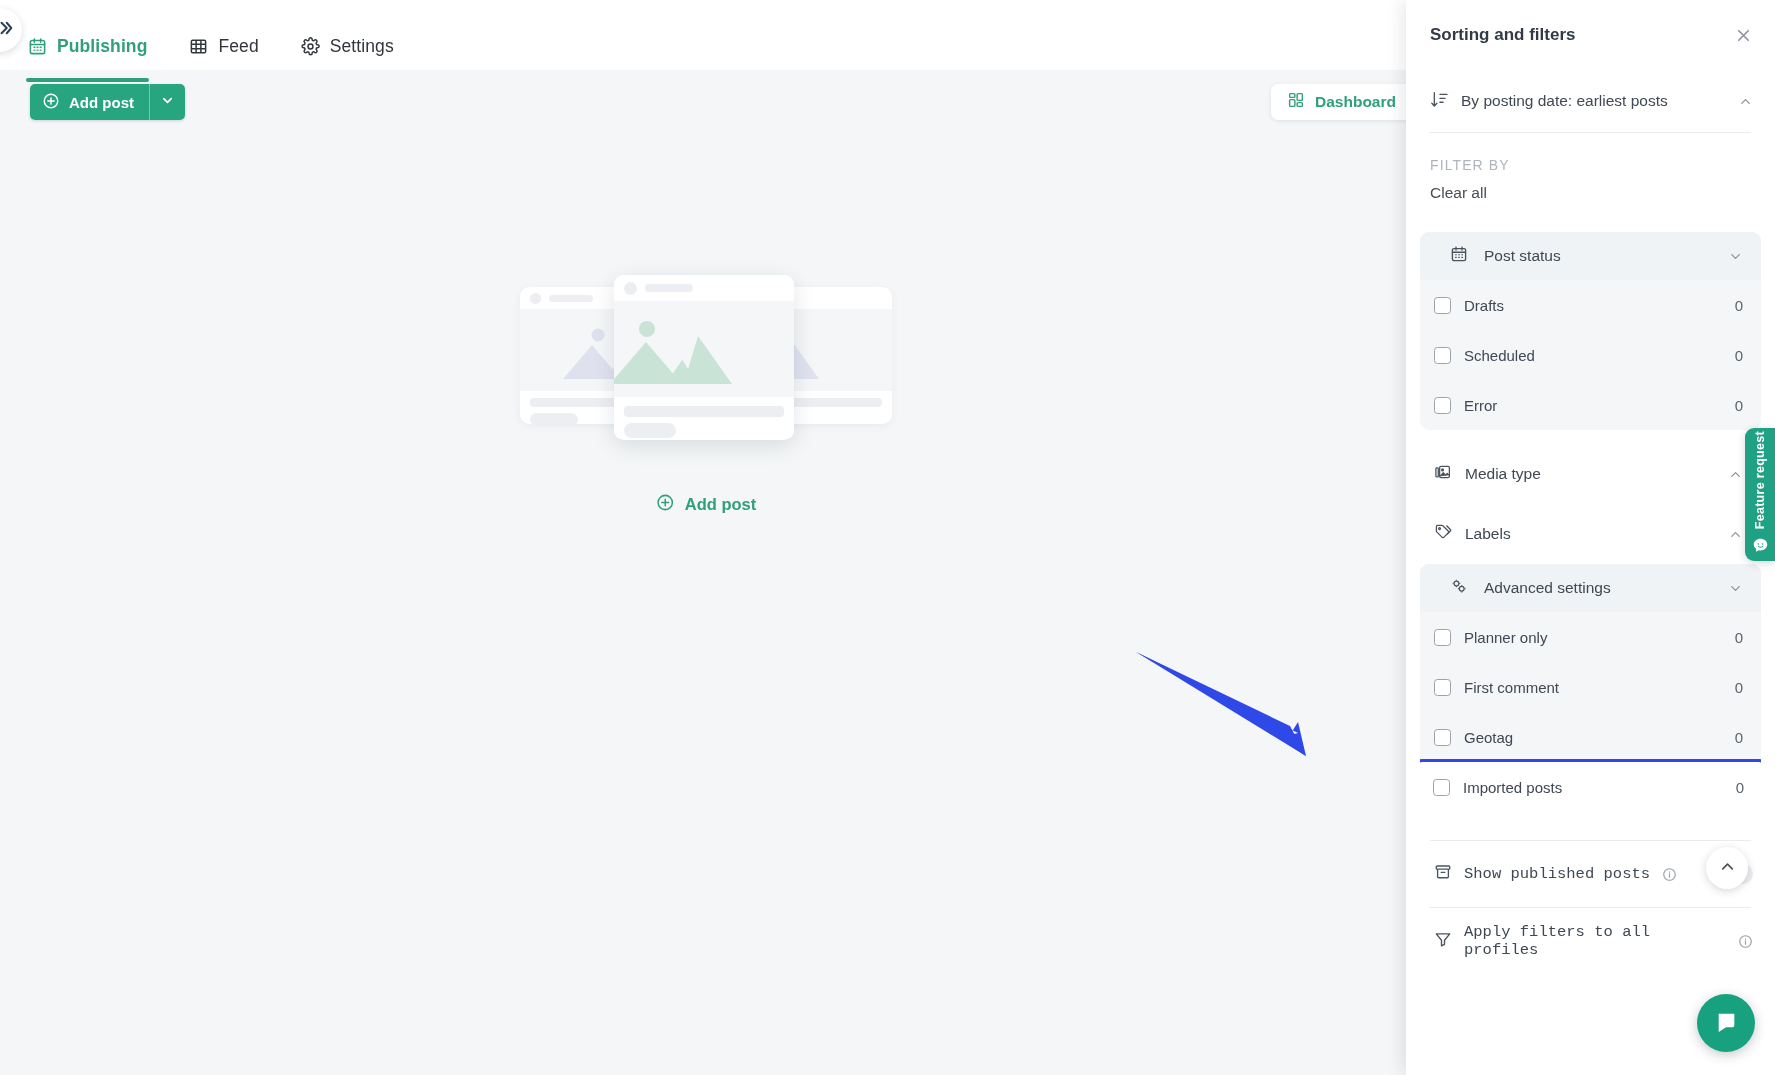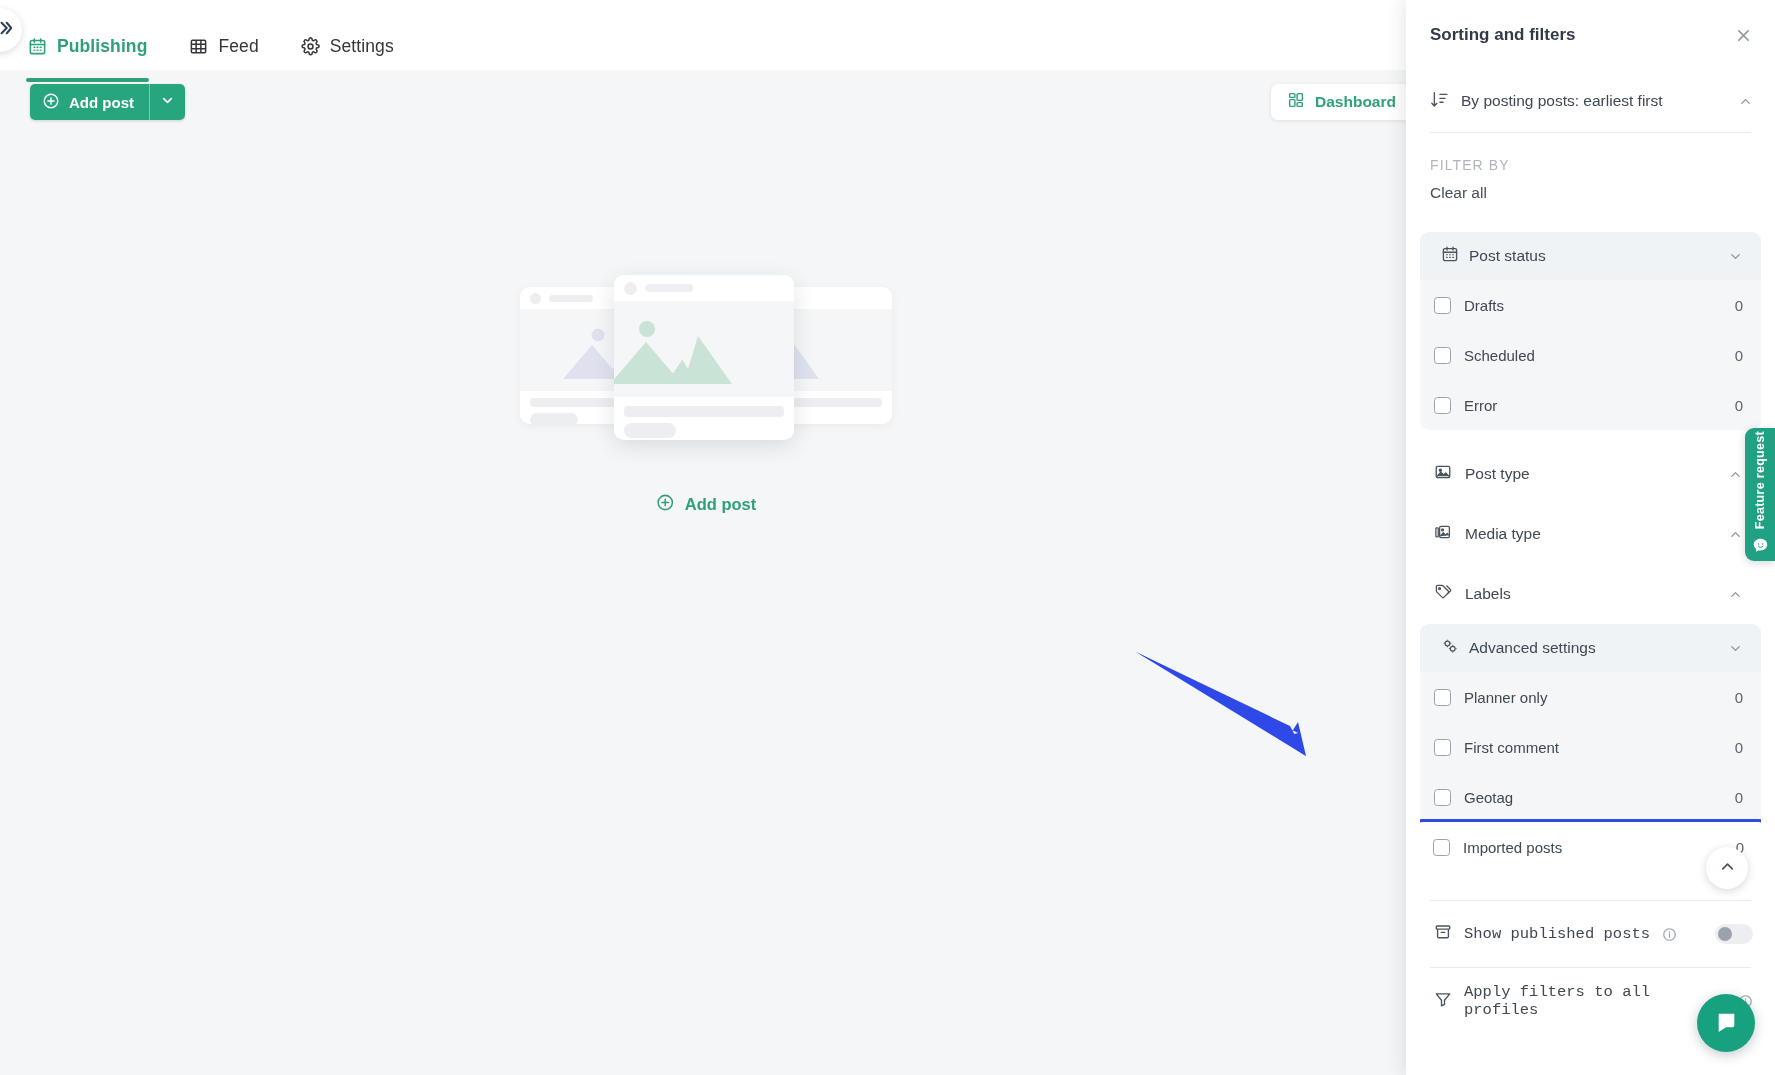--- a/index.html
+++ b/index.html
@@ -112,22 +112,22 @@
     color: #aeb5bd; flex: none;
   }
   .clear-all {
     padding: 11px 24px 30px 24px; font-size: 15.5px; color: #474f59;
     cursor: pointer; flex: none;
   }
 
   .group { margin: 0 14px 14px 14px; border-radius: 9px; overflow: hidden; flex: none; }
   .group.filled { background: #f4f6f8; }
   .group-head {
-    height: 48px; display: flex; align-items: center; gap: 10px;
-    padding: 0 18px 0 21px; cursor: pointer;
+    height: 48px; display: flex; align-items: center; gap: 16px;
+    padding: 0 18px 0 30px; cursor: pointer;
   }
   .group-head.tinted { background: #f0f3f5; }
   .group-head .gtitle { flex: 1; font-size: 15.5px; color: #3f4853; }
   .chev { color: #8a929b; display: flex; }
 
   .opt-row {
     height: 50px; display: flex; align-items: center; gap: 13px;
     padding: 0 18px 0 14px; cursor: pointer; justify-content: flex-end;
   }
   .cbox {
@@ -359,21 +359,21 @@
       </div>
     </div>
 
     <div class="sort-row">
       <span>
         <svg width="19" height="19" viewBox="0 0 24 24" fill="none" stroke="#4b545e" stroke-width="1.7" stroke-linecap="round">
           <path d="M5.5 3.5v16.5M2.3 16.8l3.2 3.4 3.2-3.4"></path>
           <path d="M12.5 5.5h9M12.5 10.5h6.5M12.5 15.5h4"></path>
         </svg>
       </span>
-      <span class="sort-label">By posting posts: earliest first</span>
+      <span class="sort-label">By posting date: earliest posts</span>
       <span class="chev">
         <svg width="15" height="15" viewBox="0 0 24 24" fill="none" stroke="#8a929b" stroke-width="2.1" stroke-linecap="round" stroke-linejoin="round">
           <path d="M6 15l6-6 6 6"></path>
         </svg>
       </span>
     </div>
 
     <div class="hr"></div>
 
     <div class="filter-by">FILTER BY</div>
@@ -408,35 +408,20 @@
       </div>
       <div class="opt-row">
         <span class="cbox"></span>
         <span class="opt-label">Error</span>
         <span class="opt-count">0</span>
       </div>
     </div>
 
     <div class="plain-group">
 
-      <div class="plain-row">
-        <span>
-          <svg width="18" height="18" viewBox="0 0 24 24" fill="none" stroke="#4b545e" stroke-width="1.8">
-            <rect x="3" y="4.5" width="18" height="15" rx="2"></rect>
-            <circle cx="8.5" cy="9.6" r="1.4" fill="#4b545e"></circle>
-            <path d="M4.2 17.6l5-5.4 3.6 3.8 2.8-2.8 4.3 4.4" fill="#4b545e" stroke-linejoin="round"></path>
-          </svg>
-        </span>
-        <span class="gtitle">Post type</span>
-        <span class="chev">
-          <svg width="15" height="15" viewBox="0 0 24 24" fill="none" stroke="#8a929b" stroke-width="2.1" stroke-linecap="round" stroke-linejoin="round">
-              <path d="M6 15l6-6 6 6"></path>
-            </svg>
-        </span>
-      </div>
 
       <div class="plain-row">
         <span>
           <svg width="18" height="18" viewBox="0 0 24 24" fill="none" stroke="#4b545e" stroke-width="1.7">
             <rect x="2.5" y="6.5" width="3.2" height="12" rx="1"></rect>
             <rect x="7.5" y="4.5" width="13" height="15" rx="1.8"></rect>
             <circle cx="11.4" cy="9.2" r="1.2" fill="#4b545e"></circle>
             <path d="M8.4 17.6l4-4.6 3 3.2 2.2-2.3 2.2 2.3" fill="#4b545e" stroke-linejoin="round"></path>
           </svg>
         </span>

